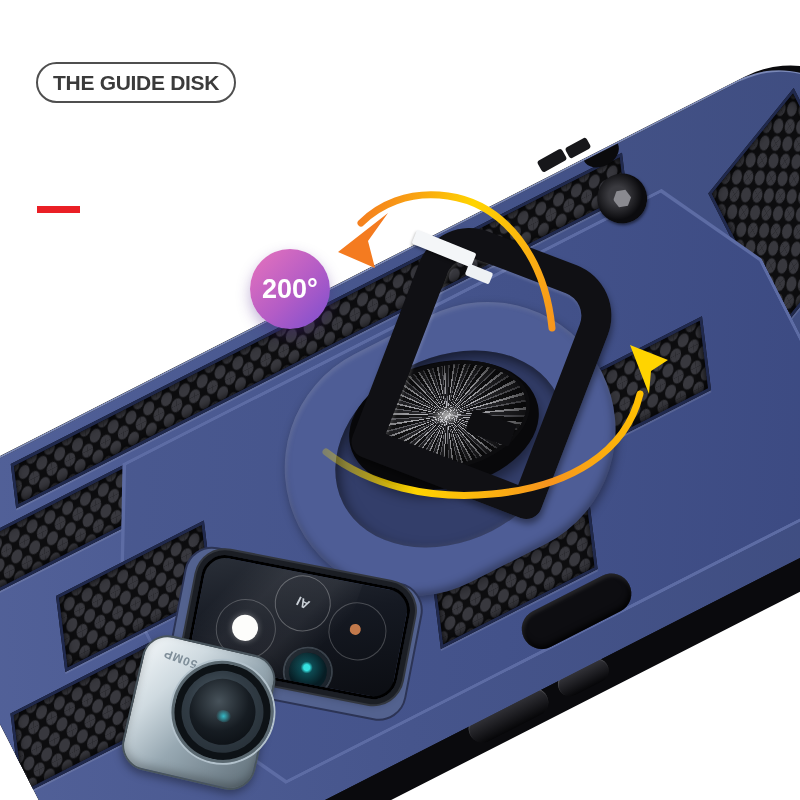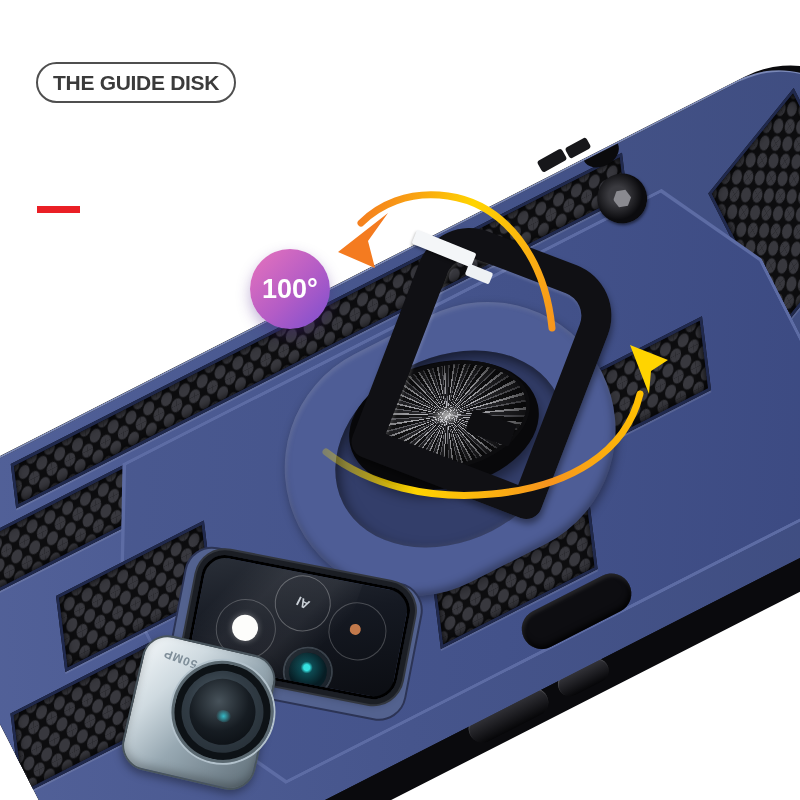--- a/index.html
+++ b/index.html
@@ -198,18 +198,18 @@
         <stop offset="0.65" stop-color="#f7941e"></stop>
         <stop offset="1" stop-color="#ffc400"></stop>
       </linearGradient>
     </defs>
     <path d="M 552,328 C 545,258 505,204 448,196 C 408,190 378,206 361,223" fill="none" stroke="url(#g1)" stroke-width="7" stroke-linecap="round"></path>
     <polygon points="338,252 388,213 368,241 375,268" fill="#f47b20"></polygon>
     <path d="M 326,452 C 370,486 430,500 492,494 C 570,487 626,452 640,394" fill="none" stroke="url(#g2)" stroke-width="7" stroke-linecap="round"></path>
     <polygon points="630,345 668,360 651,371 649,394" fill="#ffd400"></polygon>
   </svg>
 
-  <div class="angle-badge badge-100">100°</div>
+  <div class="angle-badge badge-100">200°</div>
 
   <div class="pill">THE GUIDE DISK</div>
   <div class="dash"></div>
 
 </div>
 
 </body></html>

